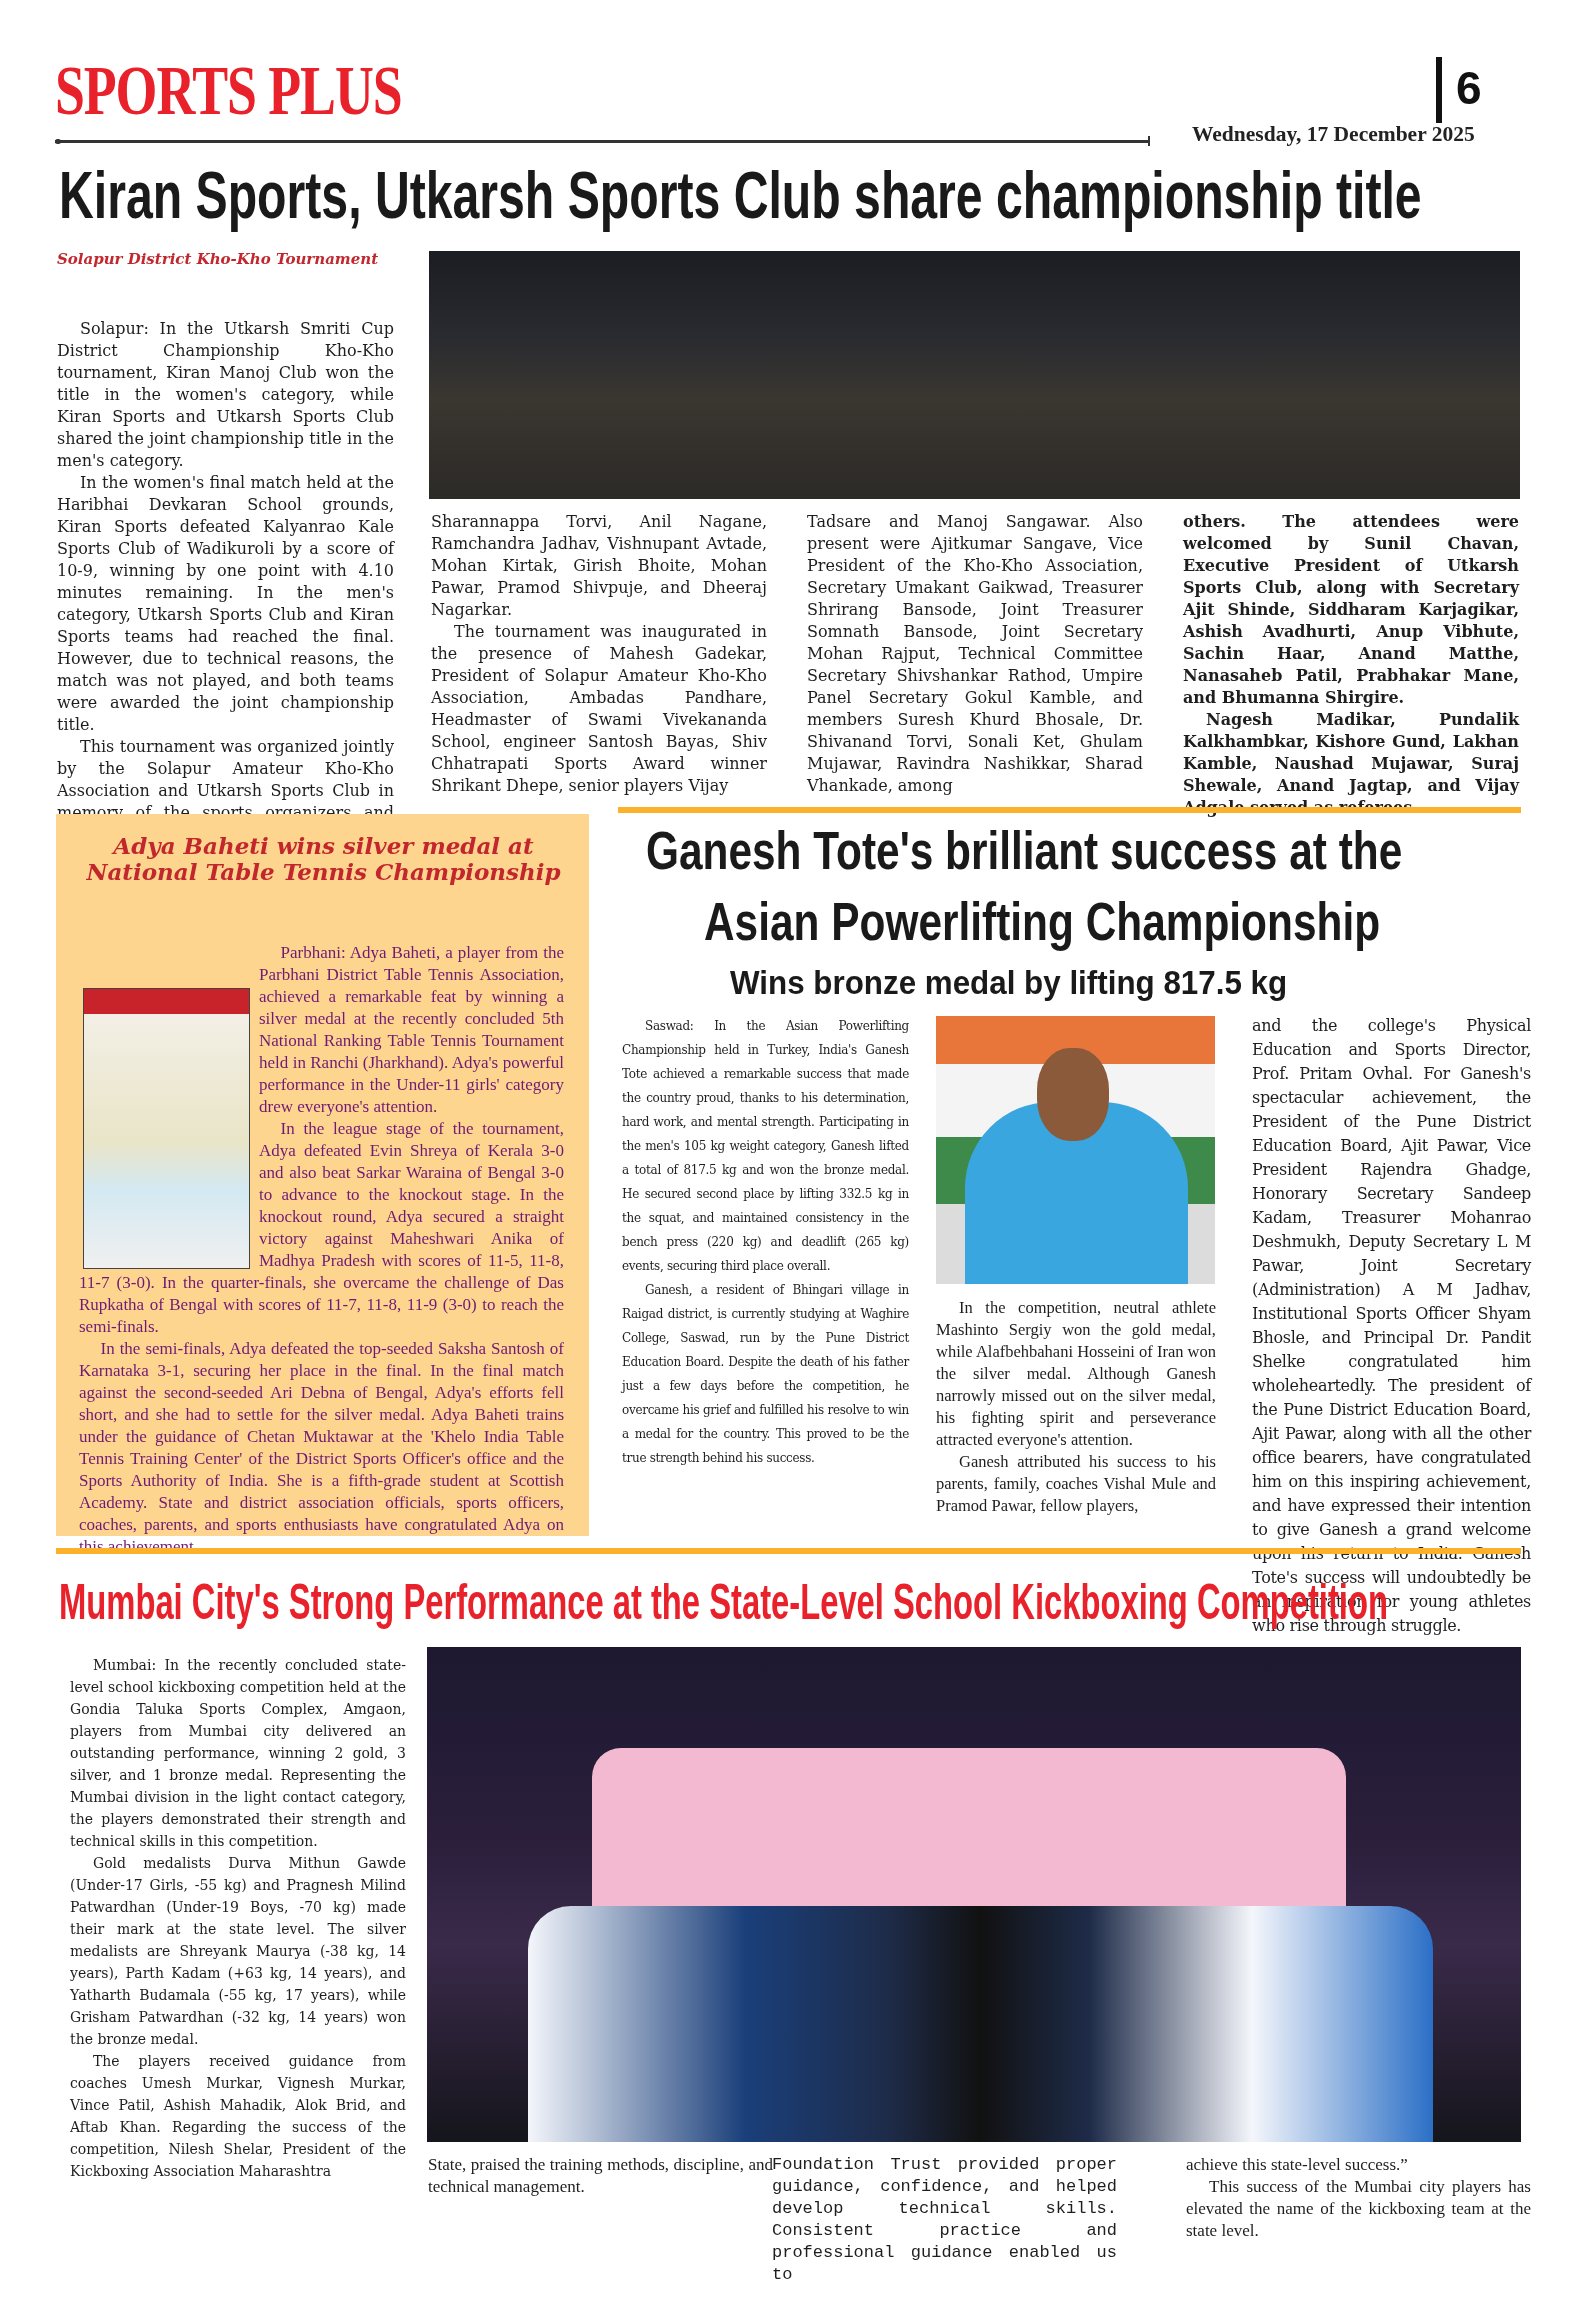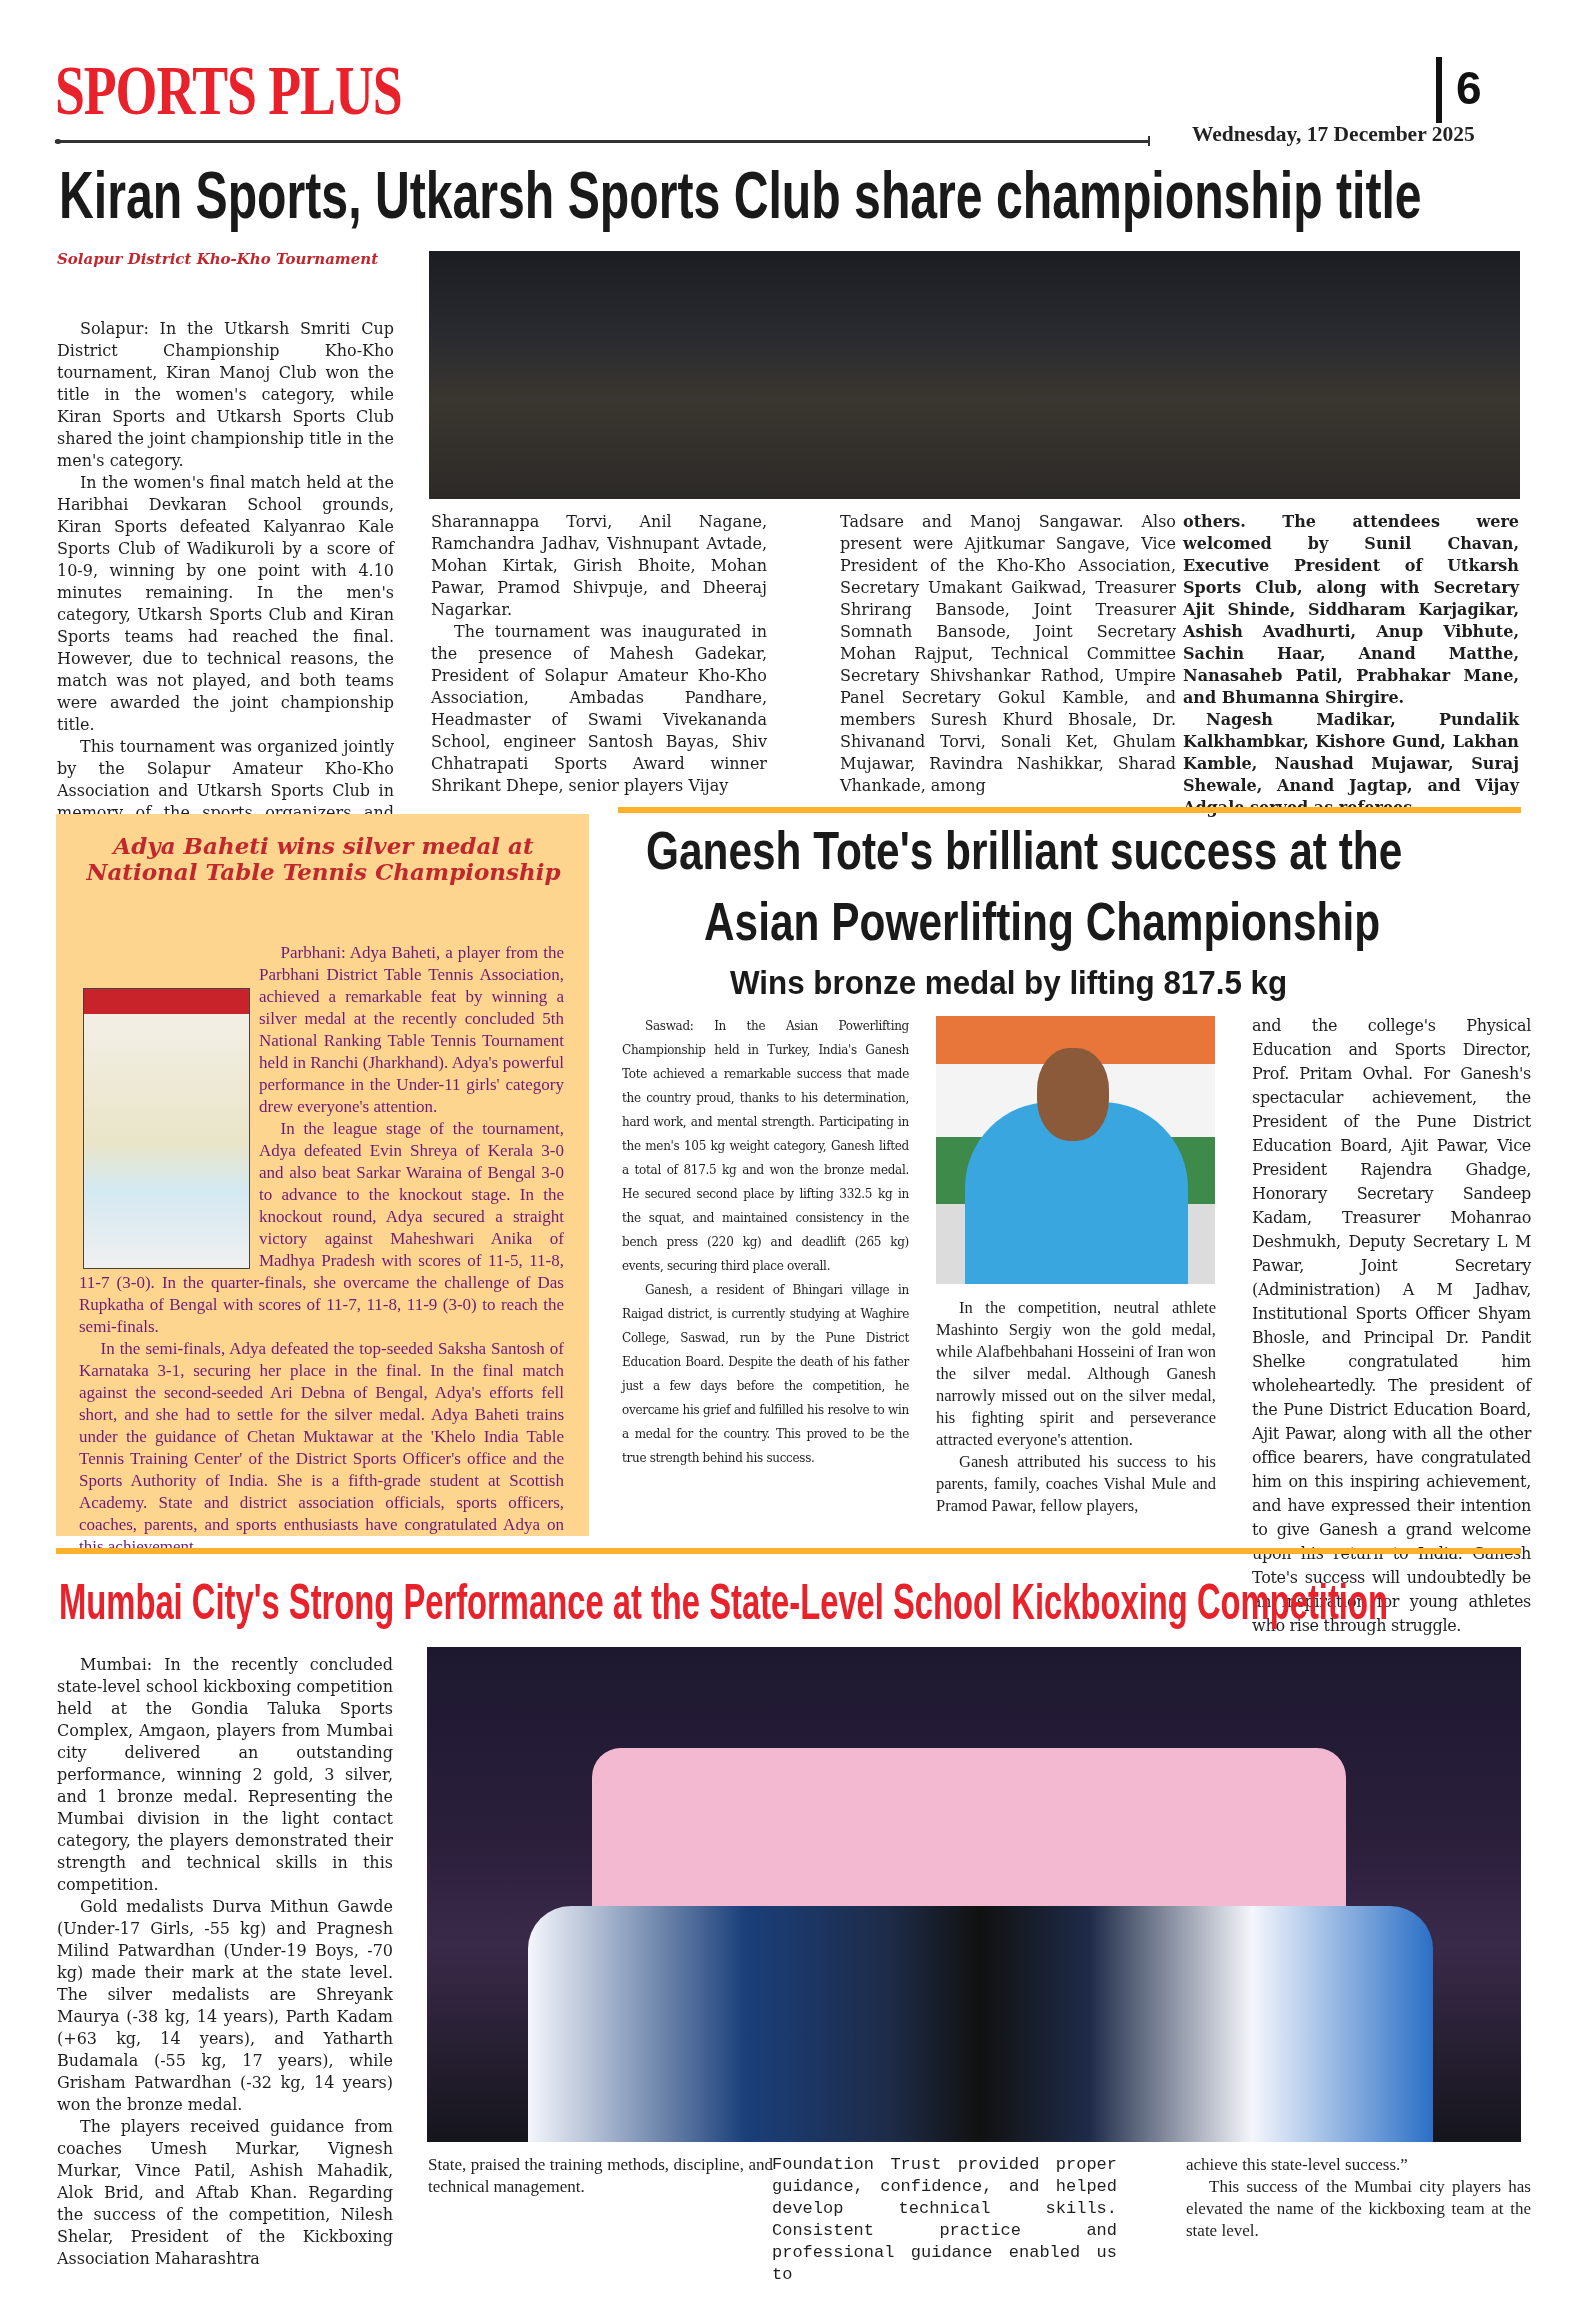--- a/index.html
+++ b/index.html
@@ -15,21 +15,21 @@
   .date { left: 1192px; top: 122px; font-family: "Liberation Serif", serif; font-weight: bold; font-size: 21.5px; color: #222; }
   .headline { font-family: "Liberation Sans", sans-serif; font-weight: bold; color: #1a1a1a; white-space: nowrap; transform-origin: left top; line-height: 1; }
   .h1 { left: 59px; top: 162px; font-size: 66px; transform: scaleX(0.73); }
   .kicker { font-family: "DejaVu Serif", serif; font-style: italic; font-weight: bold; color: #c1272d; text-align: center; line-height: 1.15; }
   .k1 { left: 56px; top: 251px; width: 323px; font-size: 15px; }
   .col { font-size: 16px; line-height: 22px; text-align: justify; }
   .col p { margin: 0; text-indent: 23px; }
   .col p.noindent { text-indent: 0; }
   .c1 { left: 57px; top: 318px; width: 337px; }
   .c2 { left: 431px; top: 511px; width: 336px; }
-  .c3 { left: 807px; top: 511px; width: 336px; transform: scaleX(1); margin-left: 33px; }
+  .c3 { left: 807px; top: 511px; width: 336px; transform: scaleX(1); }
   .c4 { left: 1183px; top: 511px; width: 336px; font-weight: bold; }
   .photo { overflow: hidden; }
   .p1 { left: 429px; top: 251px; width: 1091px; height: 248px; background: linear-gradient(180deg, #1c1d22 0%, #2a2b30 35%, #3a3630 60%, #2c2a27 100%); }
   .orange-rule { height: 5.7px; background: #fbb12a; }
   .or1 { left: 618px; top: 807px; width: 903px; }
   .or2 { left: 56px; top: 1548px; width: 1465px; }
   .sidebar-box { left: 56px; top: 814px; width: 533px; height: 722px; background: #fdd58f; }
   .k2 { left: 72px; top: 833px; width: 503px; font-size: 23px; }
   .sb-text { left: 79px; top: 942px; width: 485px; font-family: "Liberation Serif", serif; font-size: 17px; line-height: 22px; text-align: justify; color: #701a75; }
   .sb-text p { margin: 0; text-indent: 21.5px; }
@@ -40,21 +40,21 @@
   .gcol { font-size: 16px; line-height: 15.7px; text-align: justify; font-family: "DejaVu Serif", serif; letter-spacing: -0.3px; }
   .gcol p { margin: 0; text-indent: 23px; }
   .gcol p.noindent { text-indent: 0; }
   .g1 { left: 622px; top: 1014px; width: 287px; }
   .g2 { left: 936px; top: 1297px; width: 280px; font-family: "Liberation Serif", serif; font-size: 16.5px; line-height: 22px; letter-spacing: 0; }
   .g3 { left: 1252px; top: 1014px; width: 279px; }
   .p2 { left: 936px; top: 1016px; width: 279px; height: 268px; background: linear-gradient(180deg, #e8763a 0%, #e8763a 18%, #f4f4f4 18%, #f4f4f4 45%, #3e8a4a 45%, #3e8a4a 70%, #dcdcdc 70%); }
   .p2 .shirt { position: absolute; left: 29px; top: 86px; width: 223px; height: 187px; background: #3aa6e0; border-radius: 86px 86px 0 0; }
   .p2 .head { position: absolute; left: 101px; top: 32px; width: 72px; height: 93px; background: #8a5a3a; border-radius: 45%; }
   .h3 { left: 59px; top: 1577px; font-size: 50px; color: #e8212a; transform: scaleX(0.655); }
-  .m1 { left: 57px; top: 1654px; width: 336px; font-size: 16px; line-height: 22px; }
+  .m1 { left: 70px; top: 1654px; width: 336px; font-size: 14px; line-height: 22px; }
   .p3 { left: 427px; top: 1647px; width: 1094px; height: 495px; background: linear-gradient(180deg, #1d1830 0%, #2b1f3c 40%, #3a2a4a 60%, #15151c 100%); }
   .p3 .row1 { position: absolute; left: 165px; top: 101px; width: 754px; height: 215px; background: #f2b9d0; border-radius: 29px 29px 0 0; }
   .p3 .row2 { position: absolute; left: 101px; top: 259px; width: 905px; height: 237px; background: linear-gradient(90deg, #f4f6fb 0%, #1a3f7a 24%, #1e2b48 40%, #111 50%, #1e2b48 62%, #f4f6fb 80%, #2b6fc6 100%); border-radius: 43px 43px 0 0; }
   .m2 { left: 428px; top: 2154px; width: 345px; font-family: "Liberation Serif", serif; font-size: 17px; line-height: 22px; }
   .m3 { left: 772px; top: 2154px; width: 345px; font-family: Liberation Mono, monospace; font-size: 17px; line-height: 22px; }
   .m4 { left: 1186px; top: 2154px; width: 345px; font-family: "Liberation Serif", serif; font-size: 17px; line-height: 22px; }
 </style>
 </head>
 <body>
 

